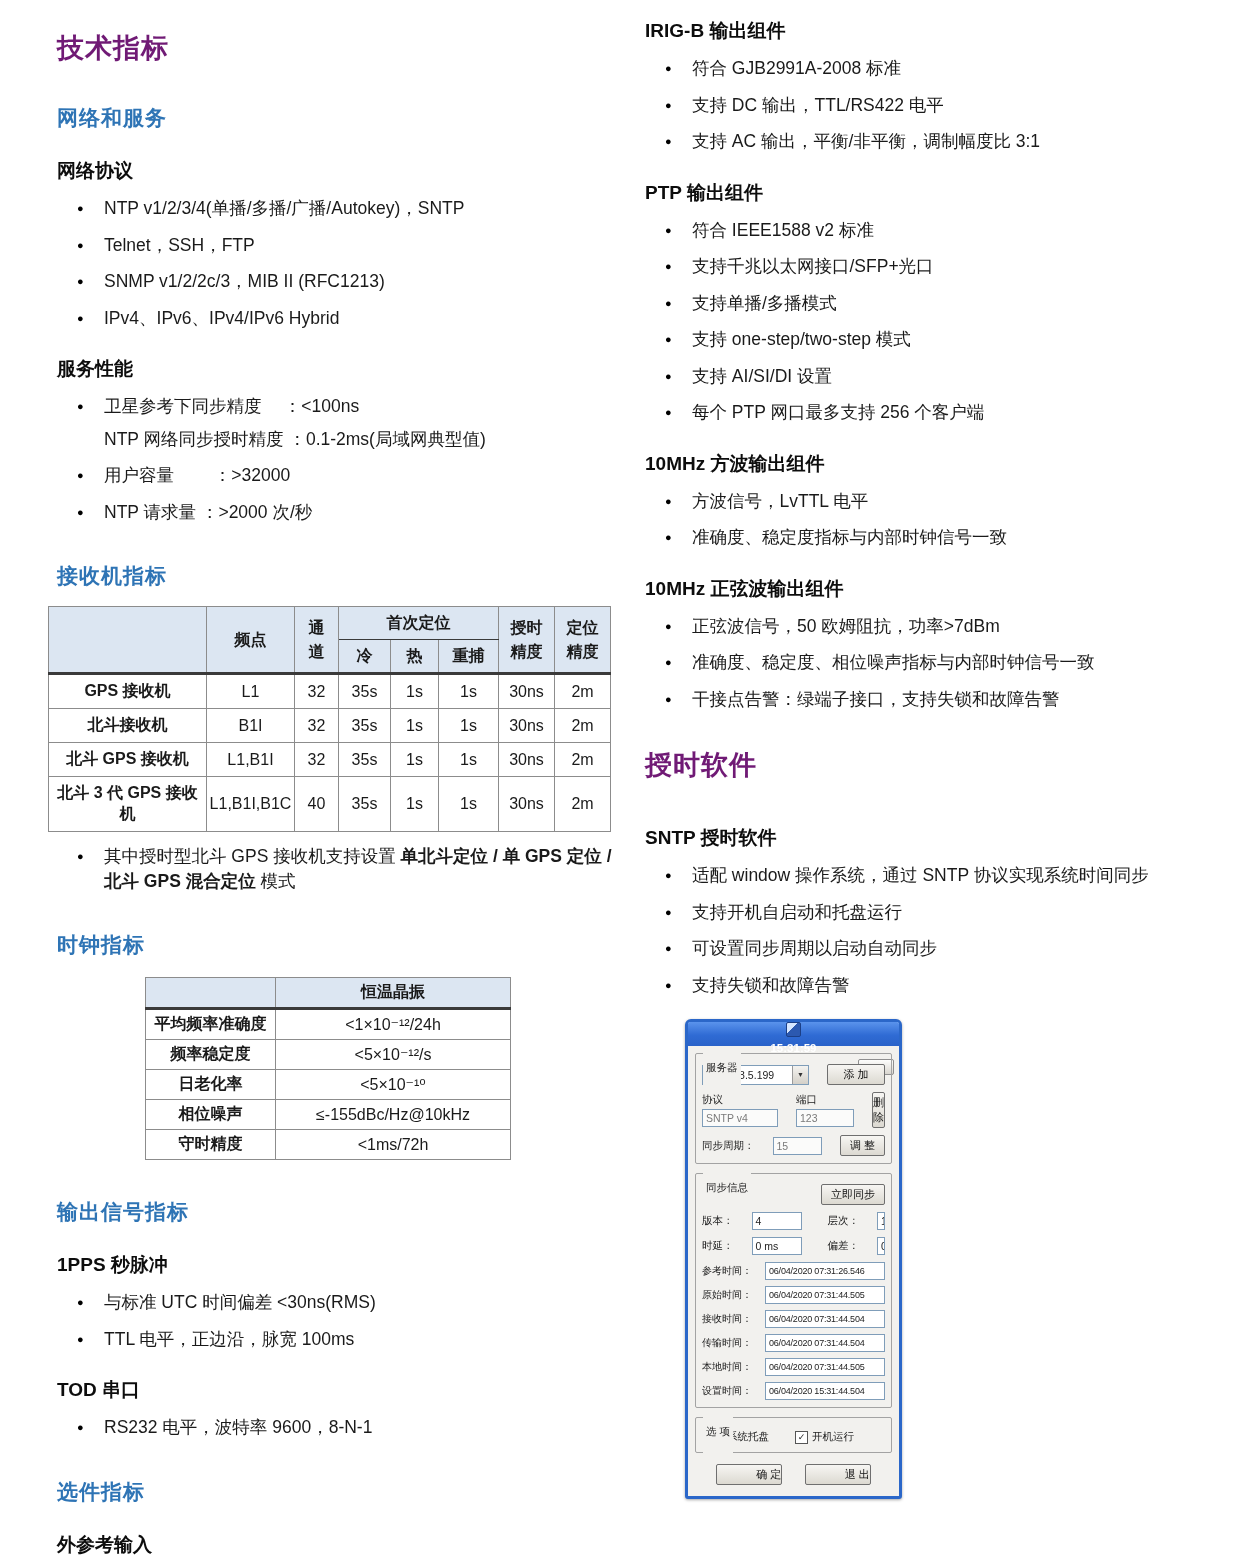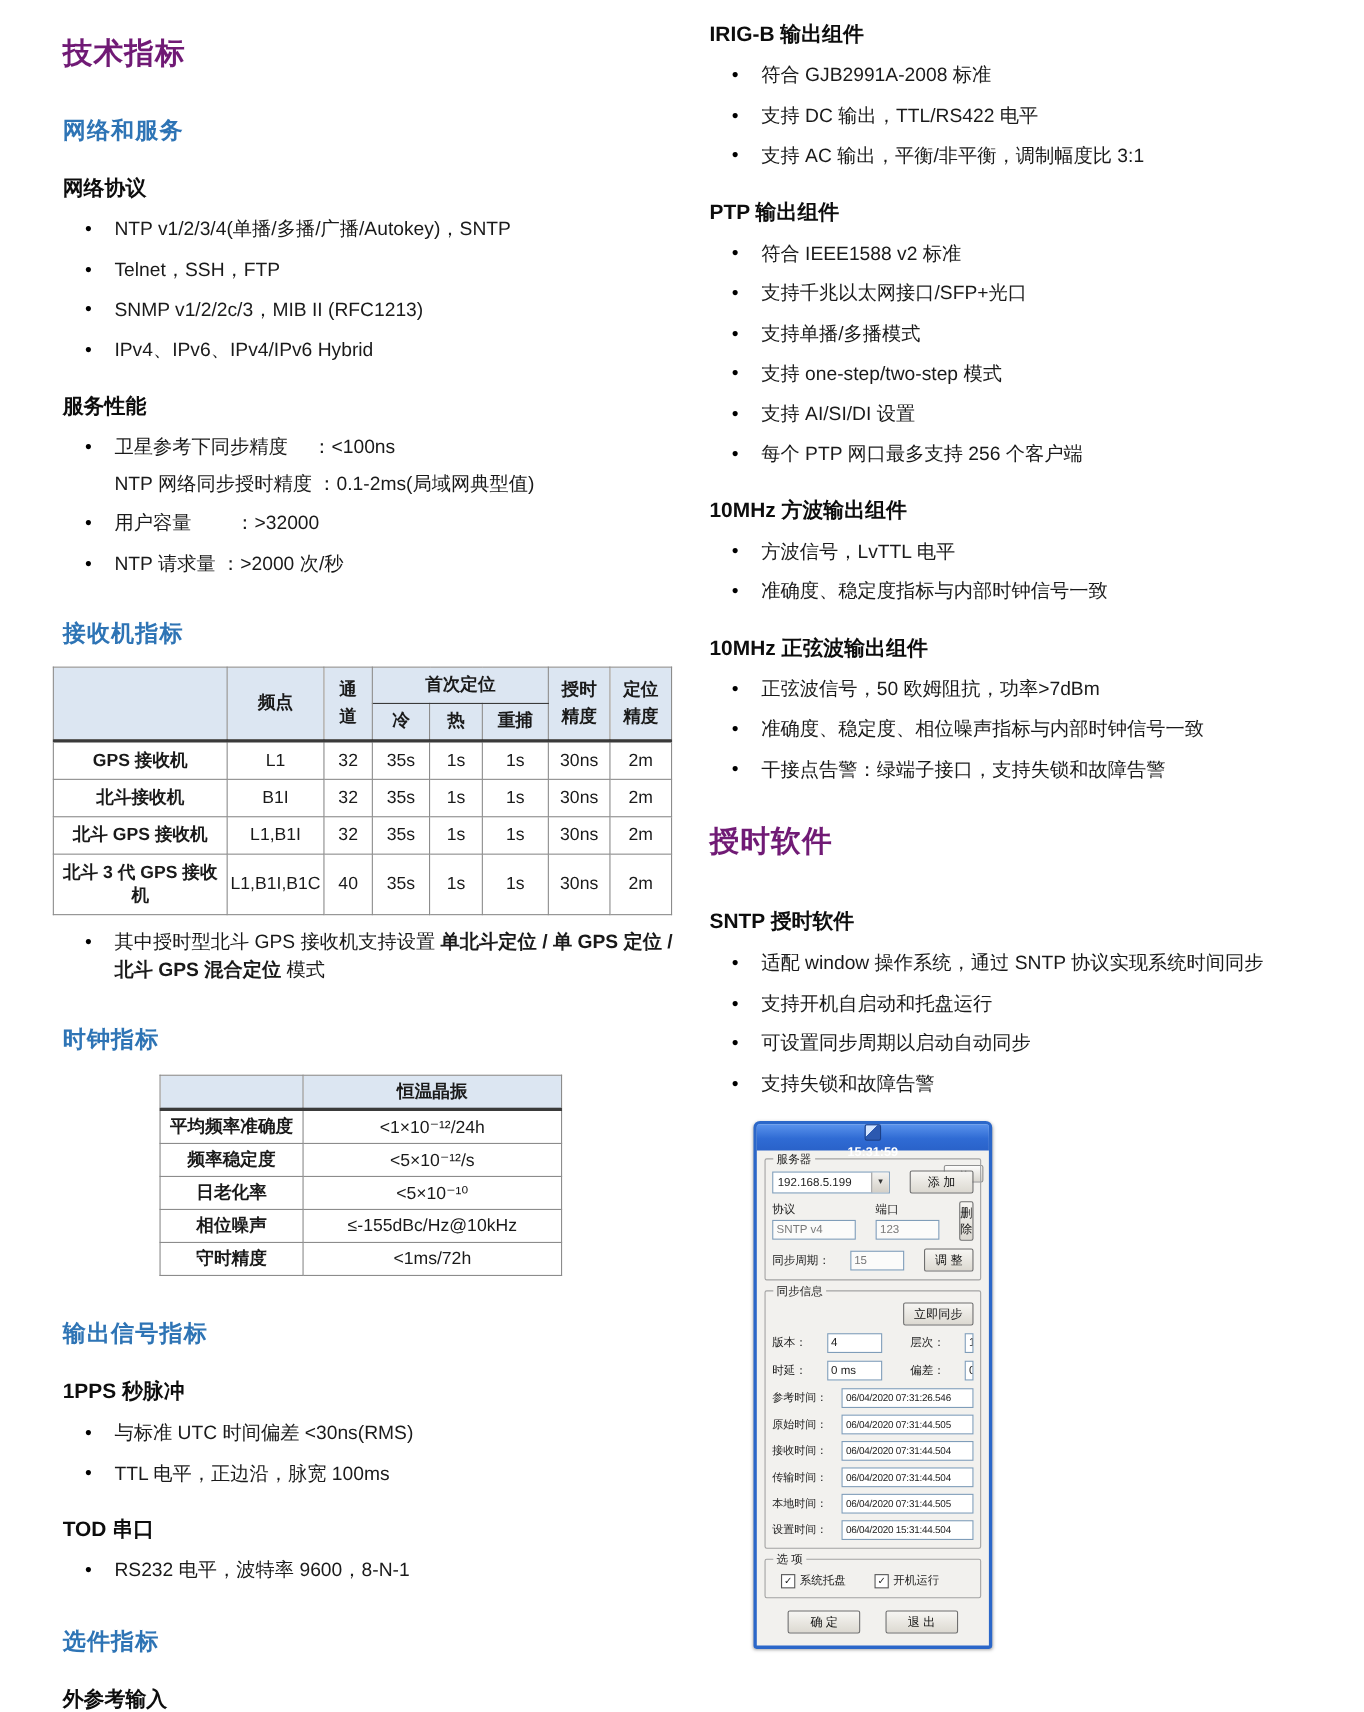--- a/index.html
+++ b/index.html
@@ -60,21 +60,21 @@
     background:linear-gradient(135deg,#d6e6ff 0 40%,#2c59b0 40% 100%);
     border:1px solid #1c3f86;
   }
   .close-btn {
     margin-left:auto; width:34px; height:15px; line-height:14px; text-align:center;
     background:linear-gradient(#fdfdfc,#d9d6cf); border:1px solid #8f8f8f; border-radius:2px;
     color:#4a4a4a; font-size:9px; font-weight:700; cursor:default;
   }
   .dlg-body { padding:7px 7px 8px 7px; }
   .group { position:relative; border:1px solid #a3a3a3; border-radius:2px; padding:10px 6px 7px 6px; margin-bottom:9px; }
-  .group-label { position:absolute; top:-7px; left:7px; background:#f2f1ee; padding:0 3px; font-size:10.5px; color:#222; }
+  .group-label { position:absolute; top:-7px; left:7px; background:#f2f1ee; padding:14px 3px; font-size:10.5px; color:#222; }
   .row { display:flex; align-items:center; gap:18px; margin-bottom:7px; }
   .row:last-child { margin-bottom:0; }
   .btn {
     background:linear-gradient(#f7f6f3,#dcd9d1); border:1px solid #6f6f6f; border-radius:2px;
     font-size:11px; padding:2px 0; width:58px; text-align:center; color:#111;
     font-family:inherit;
   }
   .combo { display:flex; flex:1; border:1px solid #7f9db9; background:#fff; height:18px; align-items:center; }
   .combo-value { flex:1; padding:0 4px; font-size:10.5px; white-space:nowrap; overflow:hidden; }
   .combo-arrow {
@@ -93,21 +93,21 @@
   .time-row { display:flex; align-items:center; gap:3px; margin-bottom:6px; }
   .time-label { flex:none; width:60px; font-size:10px; }
   .time-value { flex:1; font-size:9px; letter-spacing:-0.2px; }
   .opt-row { display:flex; gap:26px; padding:2px 8px 1px 8px; }
   .chk { display:flex; align-items:center; gap:4px; font-size:10.5px; }
   .chk-box {
     width:11px; height:11px; flex:none; border:1px solid #555; background:#fff;
     font-size:9px; line-height:10px; text-align:center; color:#1a1a1a; font-weight:700;
   }
   .dlg-buttons { display:flex; justify-content:space-around; padding:2px 10px 3px 10px; }
-  .dlg-buttons .btn { width:66px; }
+  .dlg-buttons .btn { width:66px;text-align:right; }
 </style>
 </head>
 <body>
 
 <div class="page">
 
   <div class="col-left">
 
     <div class="h1">技术指标</div>
 

